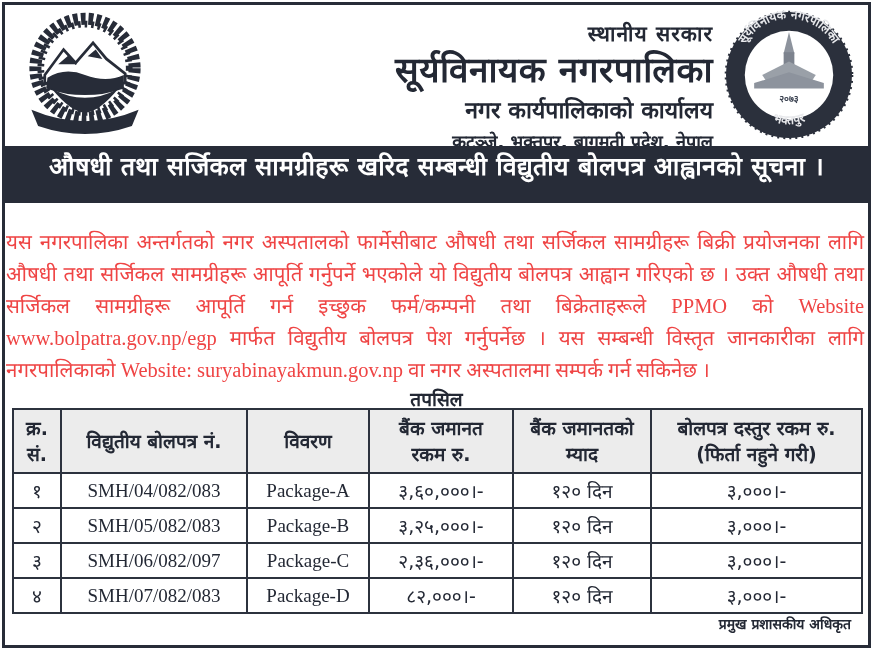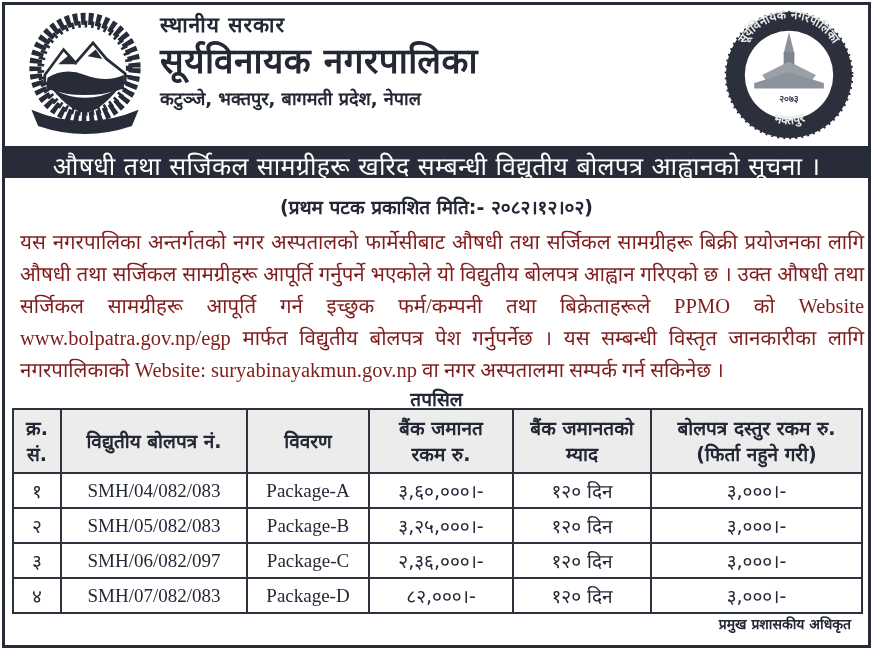--- a/index.html
+++ b/index.html
@@ -2,40 +2,40 @@
 <html><head>
 <meta charset="utf-8">
 <style>
   html,body{margin:0;padding:0;background:#fff;}
   .page{
     position:relative;width:873px;height:650px;background:#fff;
     font-family:"DejaVu Sans",sans-serif;color:#232834;overflow:hidden;
   }
   .frame{position:absolute;inset:2px;border:3px solid #272c38;}
   
-  .hdr{position:absolute;left:160px;right:160px;top:6px;text-align:left;}
+  .hdr{position:absolute;left:160px;right:160px;top:15px;text-align:right;}
   .hdr-line1{font-size:21px;font-weight:600;letter-spacing:1px;margin-top:4px;}
   .hdr-title{font-size:35px;font-weight:800;letter-spacing:.5px;margin-top:2px;line-height:42px;}
   .hdr-line3{font-size:23px;font-weight:700;margin-top:2px;}
   .hdr-line4{font-size:18px;font-weight:700;margin-top:4px;}
   .logo{position:absolute;top:8px;width:138px;height:134px;}
   .logo-left{left:16px;}
   .logo-right{left:718px;width:142px;}
   
   .banner{
-    position:absolute;left:5px;right:5px;top:146px;height:32px;background:#272c38;
-    color:#ffffff;font-weight:400;font-size:25px;text-align:center;line-height:41px;
+    position:absolute;left:5px;right:5px;top:146px;height:57px;background:#272c38;
+    color:#ffffff;font-weight:700;font-size:25px;text-align:center;line-height:41px;
     letter-spacing:.3px;
   }
   .pubdate{position:absolute;left:0;right:0;top:194px;text-align:center;font-size:19px;font-weight:700;}
   
   .para{
-    position:absolute;left:20px;right:9px;top:226px;
+    position:absolute;left:6px;right:9px;top:226px;
     font-family:"Liberation Serif","DejaVu Sans",serif;
-    font-size:20.5px;line-height:32px;text-align:justify;color:#7f1d1d;
+    font-size:20.5px;line-height:32px;text-align:justify;color:#ef4444;
   }
   .tapasil{position:absolute;left:0;right:0;top:386px;text-align:center;font-size:19px;font-weight:800;}
   
   table.sched{
     position:absolute;left:12px;top:408px;width:849px;border-collapse:collapse;table-layout:fixed;
   }
   table.sched th,table.sched td{border:2px solid #2c323e;padding:2px 4px;}
   table.sched th{
     background:#ececec;font-size:19px;font-weight:700;white-space:pre-line;
     height:58px;vertical-align:middle;text-align:center;line-height:26px;
@@ -89,26 +89,26 @@
         <path d="M30 50 L50 40 L70 50 L66 56 L34 56 Z" fill="#9aa0a8"></path>
         <path d="M24 56 L50 48 L76 56 L76 60 L24 60 Z" fill="#8d939d"></path>
       </g>
       <text x="50" y="70" font-size="7" fill="#3a4150" text-anchor="middle" font-weight="bold">२०७३</text>
     </svg>
   </div>
 
   <div class="hdr">
     <div class="hdr-line1">स्थानीय सरकार</div>
     <div class="hdr-title">सूर्यविनायक नगरपालिका</div>
+    <div class="hdr-line3">नगर कार्यपालिकाको कार्यालय</div>
     <div class="hdr-line4">कटुञ्जे, भक्तपुर, बागमती प्रदेश, नेपाल</div>
   </div>
 
   <div class="banner">औषधी तथा सर्जिकल सामग्रीहरू खरिद सम्बन्धी विद्युतीय बोलपत्र आह्वानको सूचना ।</div>
 
-  <div class="pubdate">(प्रथम पटक प्रकाशित मिति:- २०८२।१२।०२)</div>
 
   <div class="para">यस नगरपालिका अन्तर्गतको नगर अस्पतालको फार्मेसीबाट औषधी तथा सर्जिकल सामग्रीहरू बिक्री प्रयोजनका लागि औषधी तथा सर्जिकल सामग्रीहरू आपूर्ति गर्नुपर्ने भएकोले यो विद्युतीय बोलपत्र आह्वान गरिएको छ । उक्त औषधी तथा सर्जिकल सामग्रीहरू आपूर्ति गर्न इच्छुक फर्म/कम्पनी तथा बिक्रेताहरूले PPMO को Website www.bolpatra.gov.np/egp मार्फत विद्युतीय बोलपत्र पेश गर्नुपर्नेछ । यस सम्बन्धी विस्तृत जानकारीका लागि नगरपालिकाको Website: suryabinayakmun.gov.np वा नगर अस्पतालमा सम्पर्क गर्न सकिनेछ ।</div>
 
   <div class="tapasil">तपसिल</div>
 
   <table class="sched">
     <colgroup>
       <col style="width:48px">
         <col style="width:186px">
         <col style="width:122px">

